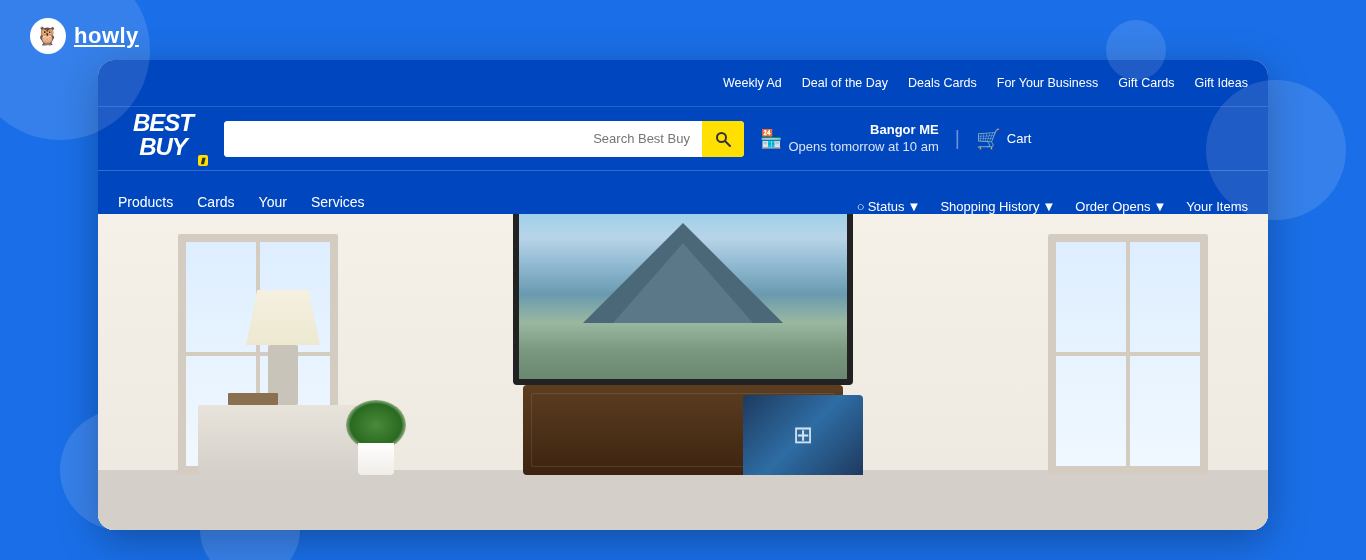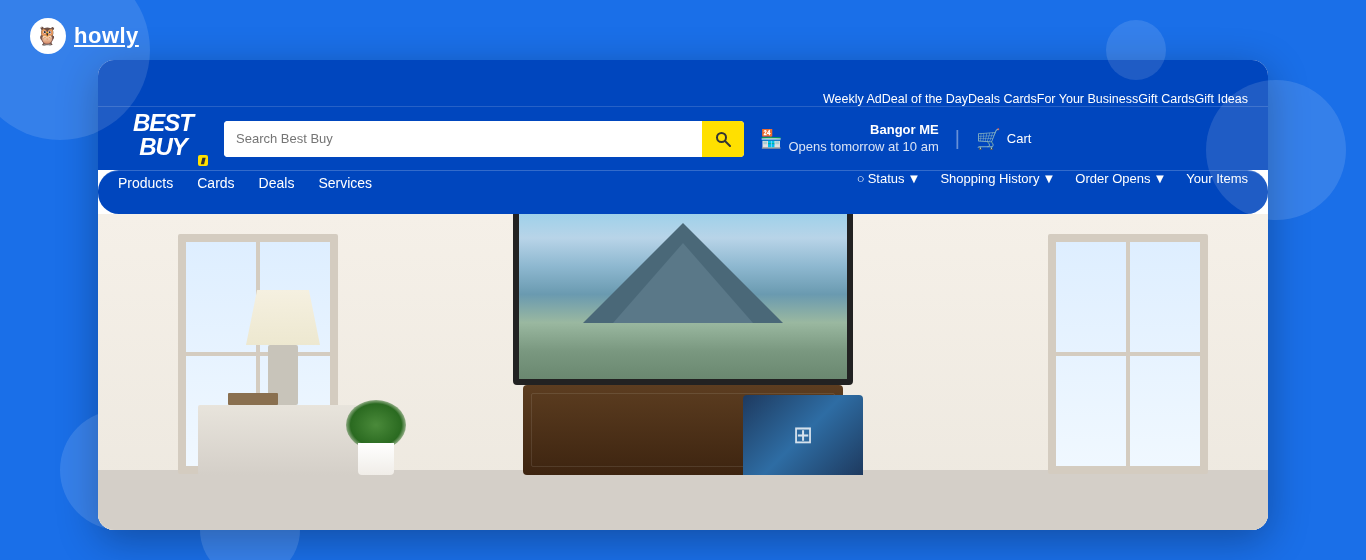--- a/index.html
+++ b/index.html
@@ -66,22 +66,23 @@
       box-shadow: 0 10px 40px rgba(0,0,0,0.3);
       margin-top: 30px;
     }
 
     
     .bb-topnav {
       background: #0046be;
       padding: 0 20px;
       height: 46px;
       display: flex;
-      align-items: flex-end;
+      align-items: center;
       justify-content: flex-end;
+      gap: 20px;
     }
 
     .bb-topnav-item {
       color: white;
       font-size: 12.5px;
       text-decoration: none;
       cursor: pointer;
       white-space: nowrap;
     }
 
@@ -135,20 +136,21 @@
     }
 
     .bb-search-input {
       flex: 1;
       border: none;
       outline: none;
       padding: 0 12px;
       font-size: 13px;
       color: #333;
       height: 100%;
+      text-align: right;
     }
 
     .bb-search-btn {
       background: #ffe000;
       border: none;
       width: 42px;
       height: 36px;
       cursor: pointer;
       display: flex;
       align-items: center;
@@ -202,22 +204,21 @@
       font-size: 20px;
     }
 
     
     .bb-secondnav {
       background: #0046be;
       border-top: 1px solid rgba(255,255,255,0.2);
       padding: 0 20px;
       height: 44px;
       display: flex;
-      align-items: flex-start;
-      border-radius: 21px;
+      align-items: flex-end;
     }
 
     .bb-secondnav-left {
       display: flex;
       gap: 24px;
       flex: 1;
     }
 
     .bb-secondnav-item {
       color: white;
@@ -565,21 +566,21 @@
     <div class="bb-cart">
       <span class="bb-cart-icon">🛒</span>
       <span>Cart</span>
     </div>
   </div>
 
   <div class="bb-secondnav">
     <div class="bb-secondnav-left">
       <a class="bb-secondnav-item">Products</a>
       <a class="bb-secondnav-item">Cards</a>
-      <a class="bb-secondnav-item">Deals</a>
+      <a class="bb-secondnav-item">Your</a>
       <a class="bb-secondnav-item">Services</a>
     </div>
     <div class="bb-secondnav-right">
       <div class="bb-secondnav-right-item">
         <span>○</span>
         <span>Status</span>
         <span>▼</span>
       </div>
       <div class="bb-secondnav-right-item">
         <span>Shopping History</span>

